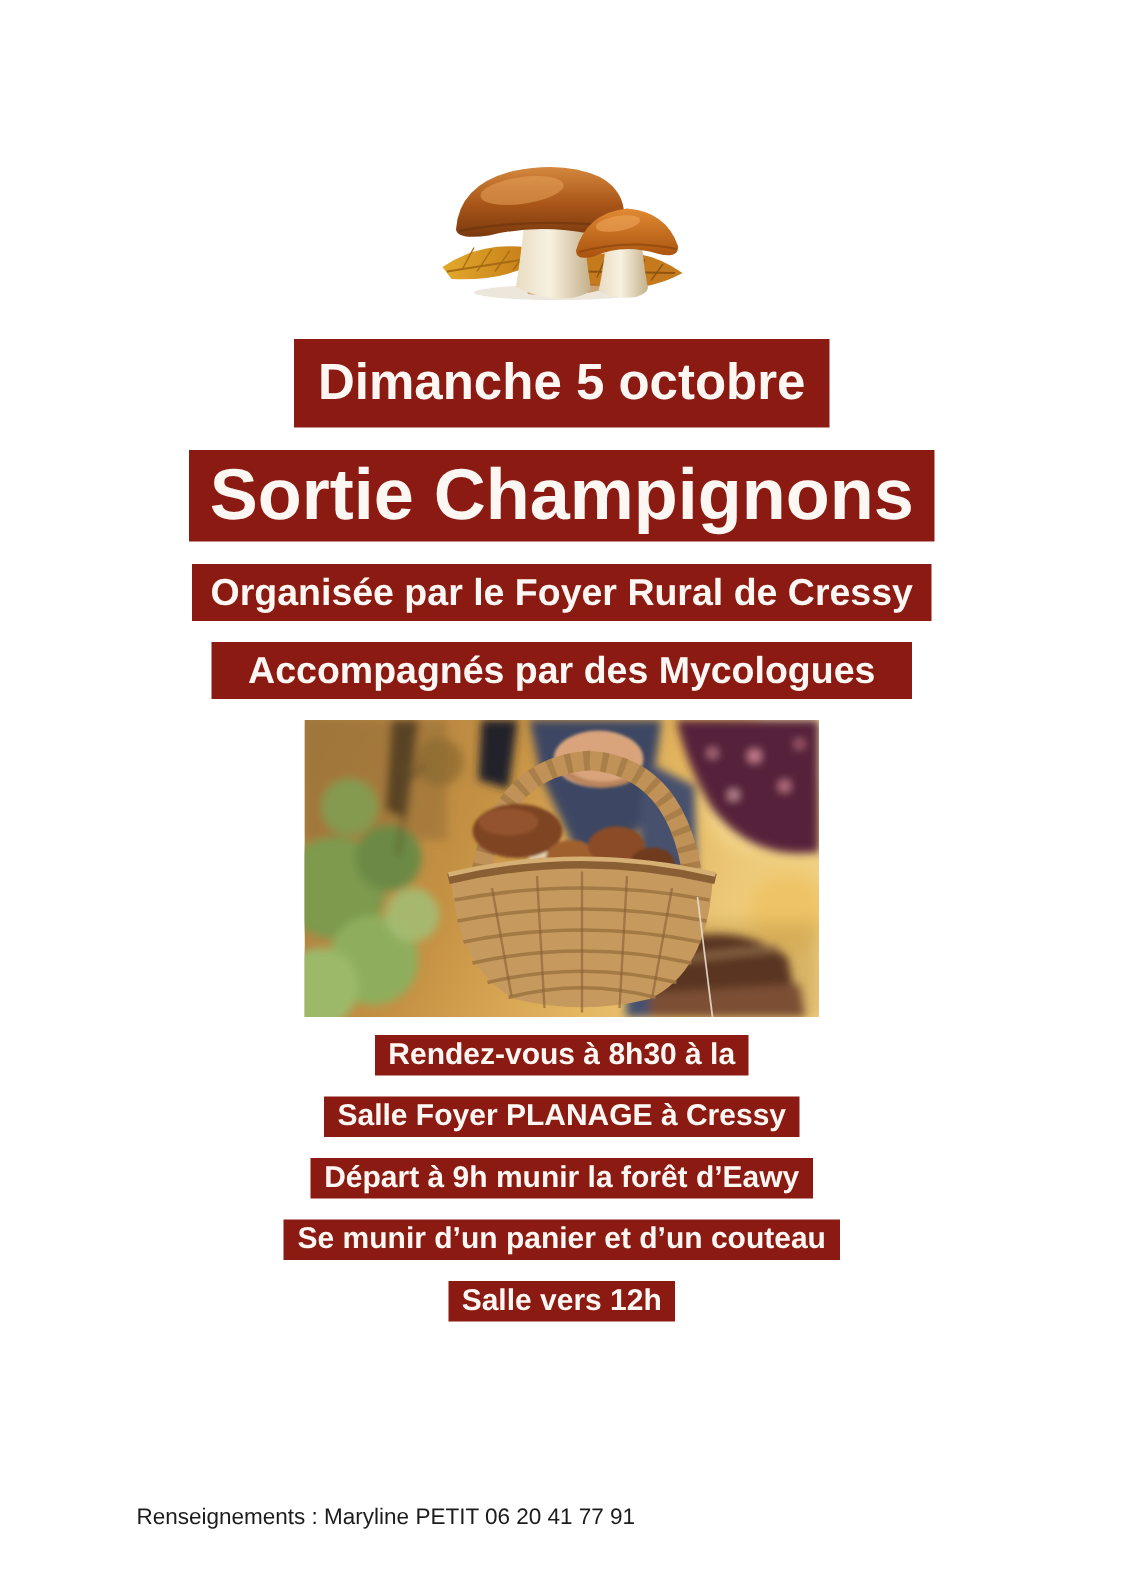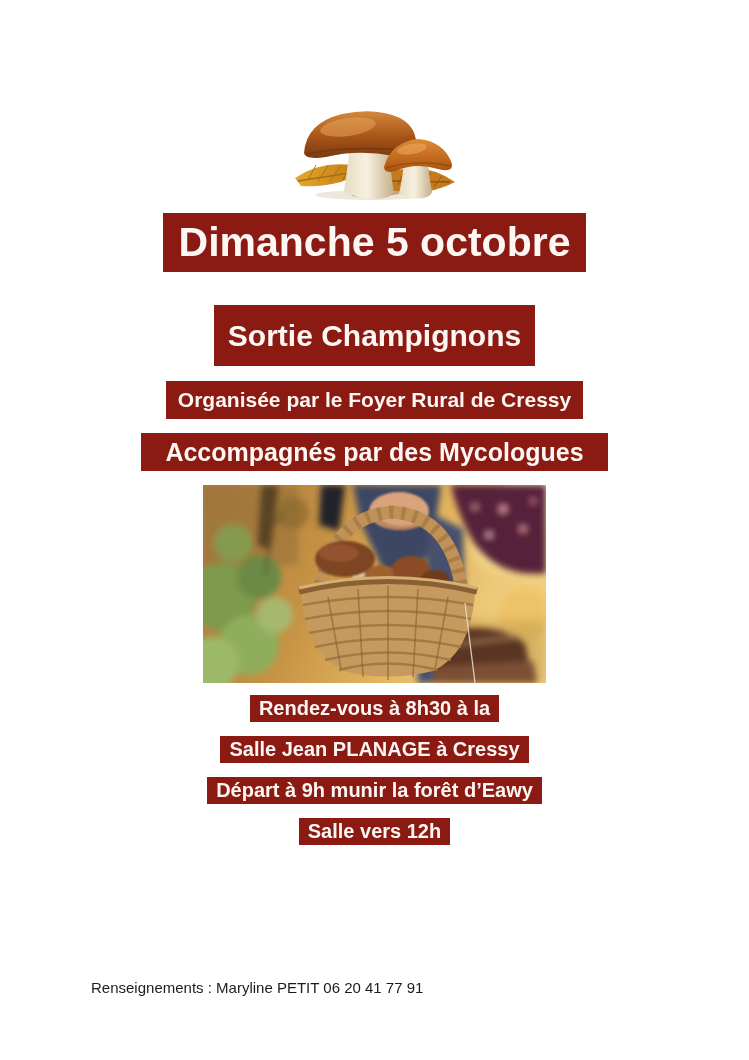--- a/index.html
+++ b/index.html
@@ -23,42 +23,42 @@
     flex: 0 0 auto;
   }
   .banner {
     background: var(--banner-red, #8b1a12);
     color: var(--banner-text, #fdf7f3);
     font-weight: bold;
     white-space: nowrap;
     text-align: center;
     flex: 0 0 auto;
   }
-  .banner-date      { margin-top: 13px; font-size: 41px; line-height: 43px; padding: 8px 16px; }
-  .banner-title     { margin-top: 33px; font-size: 30px; line-height: 47px; padding: 7px 14px; }
-  .banner-organizer { margin-top: 15px; font-size: 21px; line-height: 30px; padding: 4px 12px; }
+  .banner-date      { margin-top: 26px; font-size: 34px; line-height: 43px; padding: 8px 16px; }
+  .banner-title     { margin-top: 15px; font-size: 48px; line-height: 47px; padding: 7px 14px; }
+  .banner-organizer { margin-top: 15px; font-size: 25px; line-height: 30px; padding: 4px 12px; }
   .banner-accomp    { margin-top: 14px; font-size: 25px; line-height: 30px; padding: 4px 24px; }
   .photo {
     margin-top: 14px;
     width: 343px; height: 198px;
     flex: 0 0 auto;
     overflow: hidden;
   }
   .info-list {
     margin-top: 12px;
     display: flex;
     flex-direction: column;
     align-items: center;
     gap: 14px;
     flex: 0 0 auto;
   }
   .banner-info { font-size: 20px; line-height: 23px; padding: 2px 9px; }
   .footer {
     position: absolute;
-    left: 91px; top: 979px;
+    left: 91px; top: 1003px;
     font-size: 15px;
     color: #1c1c1c;
   }
 </style>
 </head>
 <body>
 
 <div class="page">
 
   <svg class="clipart" viewBox="0 0 166 95" xmlns="http://www.w3.org/2000/svg" aria-hidden="true">
@@ -216,20 +216,21 @@
       <path d="M245 112 L232 184"></path>
     </g>
     <path d="M96 106 Q185 85 274 106" stroke="#8a5f33" stroke-width="7" fill="none"></path>
     <path d="M96 103 Q185 82 274 103" stroke="#d6af74" stroke-width="3" fill="none"></path>
 
     <path d="M262 118 L272 198" stroke="#e8dcc8" stroke-width="1.2" opacity="0.9"></path>
   </svg>
 
   <div class="info-list">
     <div class="banner banner-info">Rendez-vous à 8h30 à la</div>
-    <div class="banner banner-info">Salle Jean PLANAGE à Cressy</div>
+    <div class="banner banner-info">Salle Foyer PLANAGE à Cressy</div>
     <div class="banner banner-info">Départ à 9h munir la forêt d’Eawy</div>
+    <div class="banner banner-info">Se munir d’un panier et d’un couteau</div>
     <div class="banner banner-info">Salle vers 12h</div>
   </div>
 
   <div class="footer">Renseignements : Maryline PETIT 06 20 41 77 91</div>
 
 </div>
 
 </body></html>

